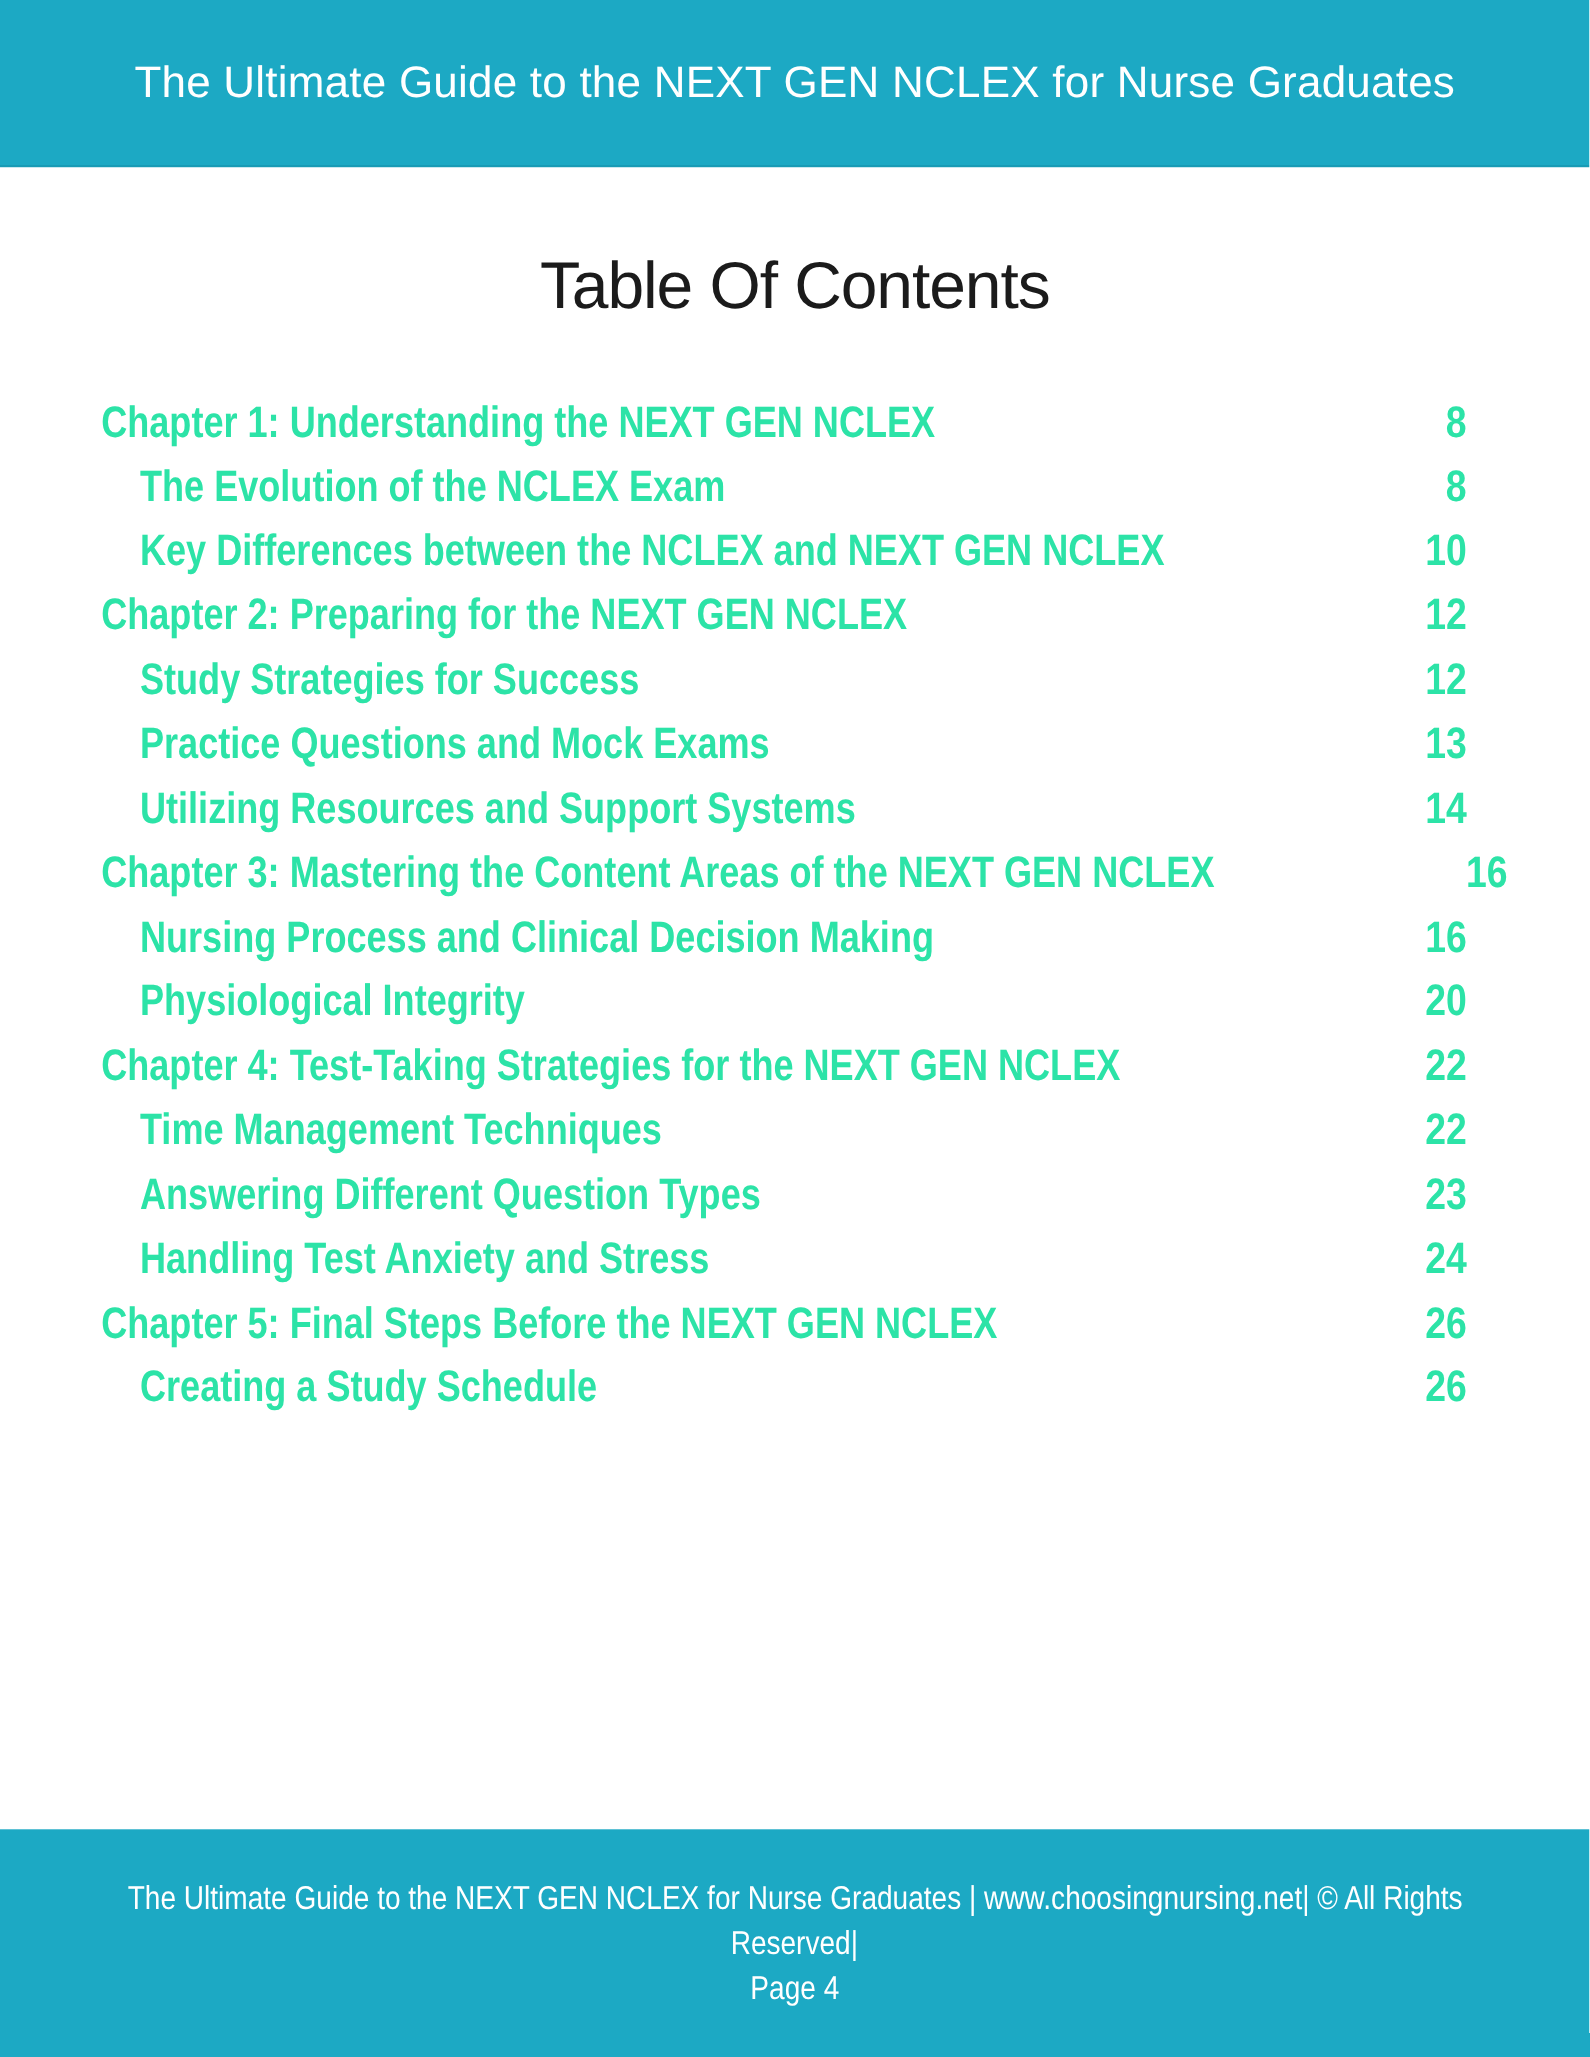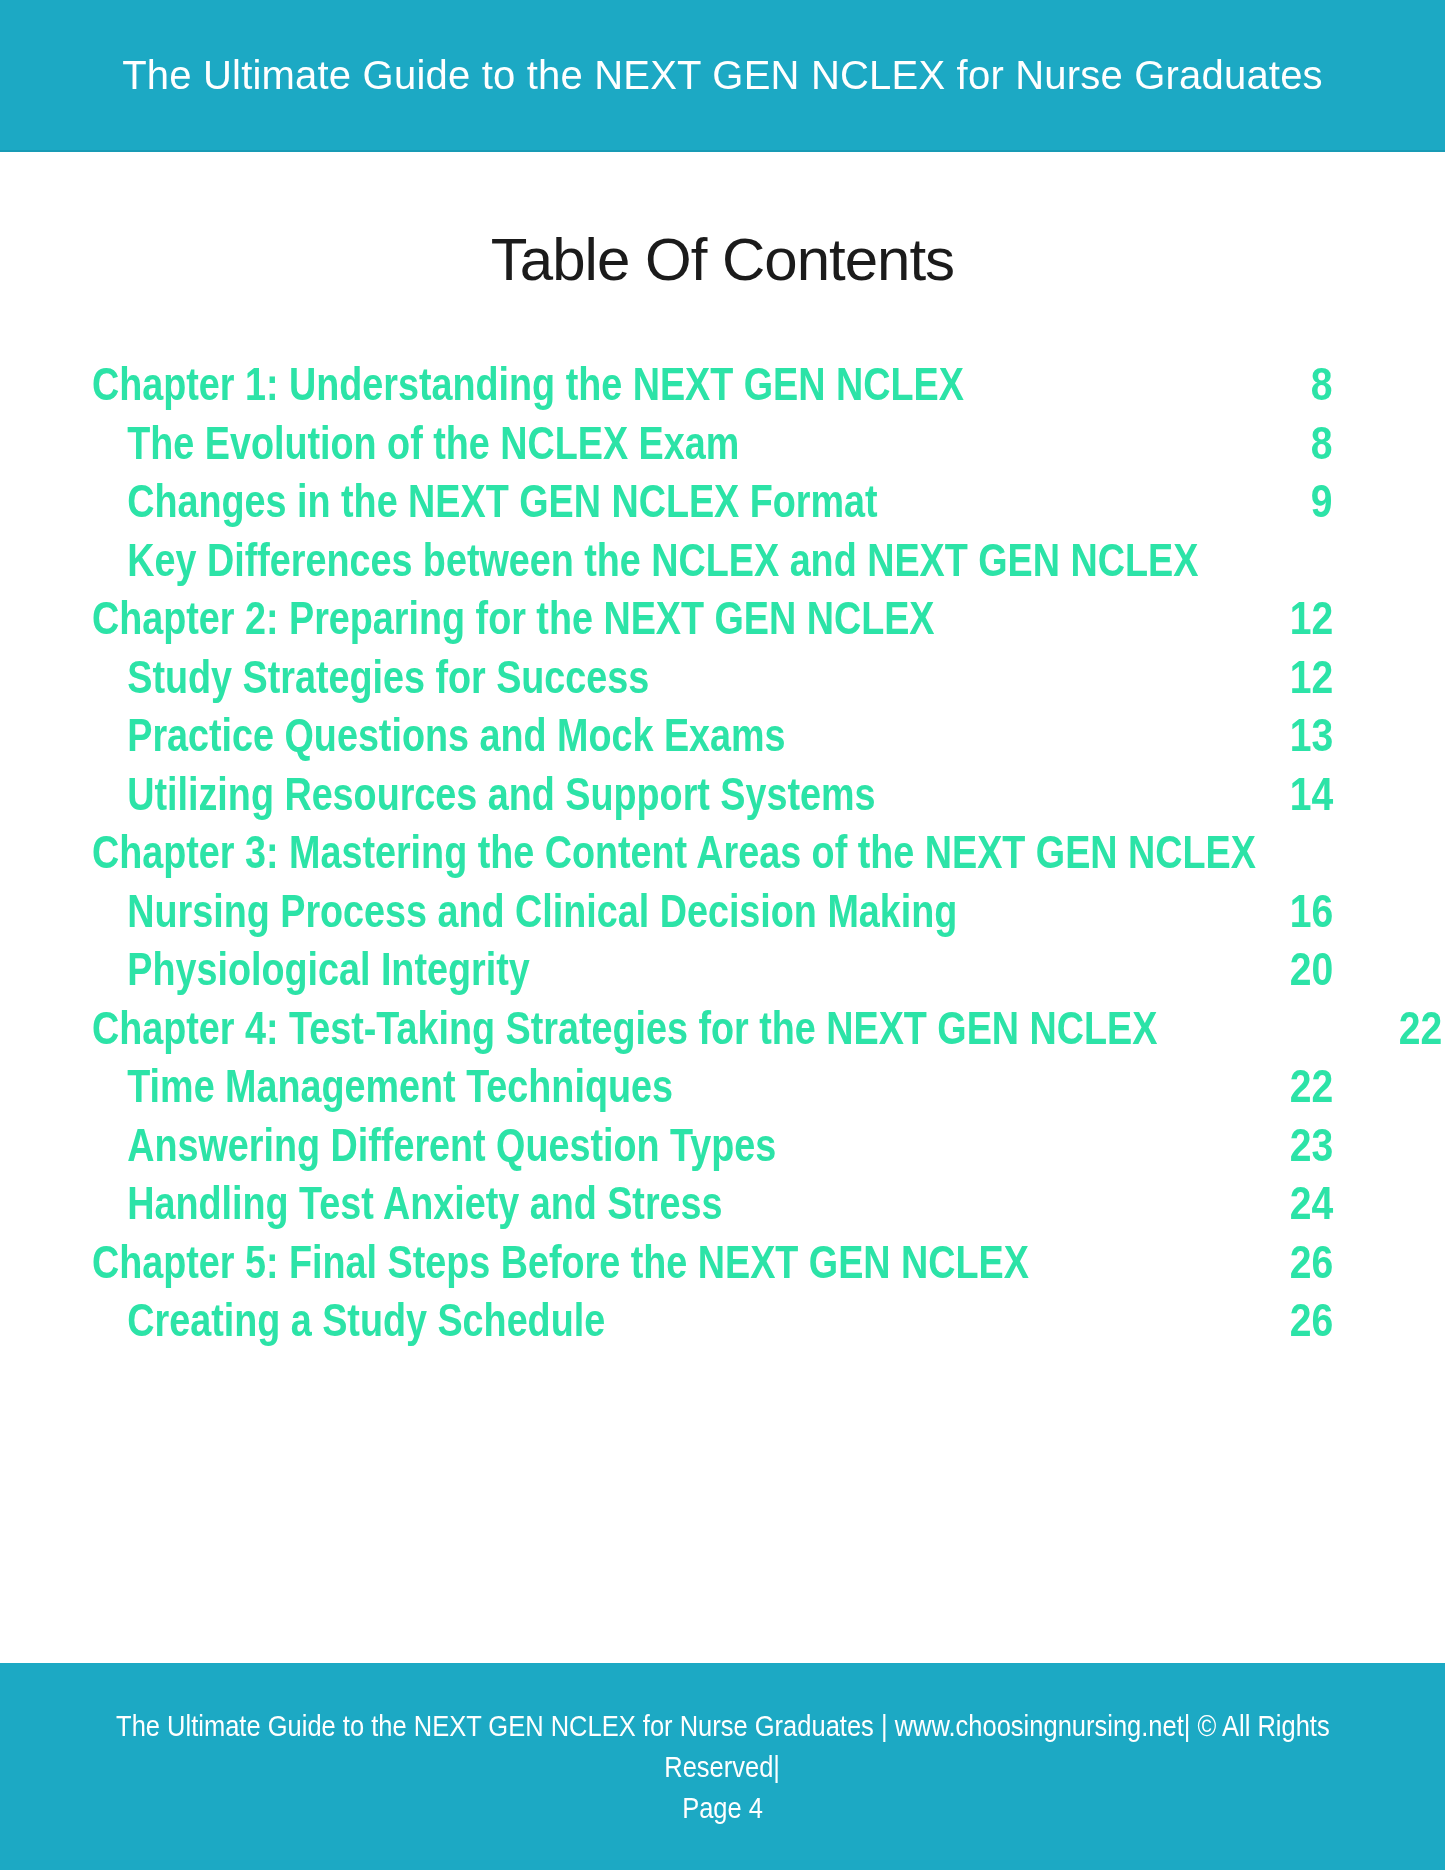--- a/index.html
+++ b/index.html
@@ -58,21 +58,21 @@
     top: 355px;
     left: 92px;
     right: 112px;
   }
   .toc-row {
     height: 58.5px;
     display: flex;
     align-items: center;
     justify-content: space-between;
     color: var(--mint);
-    font-size: 46px;
+    font-size: 40px;
     cursor: pointer;
     text-decoration: none;
   }
   .toc-row .toc-label {
     white-space: nowrap;
     transform: scaleX(0.82);
     transform-origin: left center;
   }
   .toc-row .toc-page {
     white-space: nowrap;
@@ -117,24 +117,20 @@
 <div class="page-title">Table Of Contents</div>
 
 <div class="toc">
     <div class="toc-row level-chapter">
     <span class="toc-label">Chapter 1: Understanding the NEXT GEN NCLEX</span>
     <span class="toc-page">8</span>
   </div>
     <div class="toc-row level-section">
     <span class="toc-label">The Evolution of the NCLEX Exam</span>
     <span class="toc-page">8</span>
-  </div>
-    <div class="toc-row level-section">
-    <span class="toc-label">Changes in the NEXT GEN NCLEX Format</span>
-    <span class="toc-page">9</span>
   </div>
     <div class="toc-row level-section">
     <span class="toc-label">Key Differences between the NCLEX and NEXT GEN NCLEX</span>
     <span class="toc-page">10</span>
   </div>
     <div class="toc-row level-chapter">
     <span class="toc-label">Chapter 2: Preparing for the NEXT GEN NCLEX</span>
     <span class="toc-page">12</span>
   </div>
     <div class="toc-row level-section">

